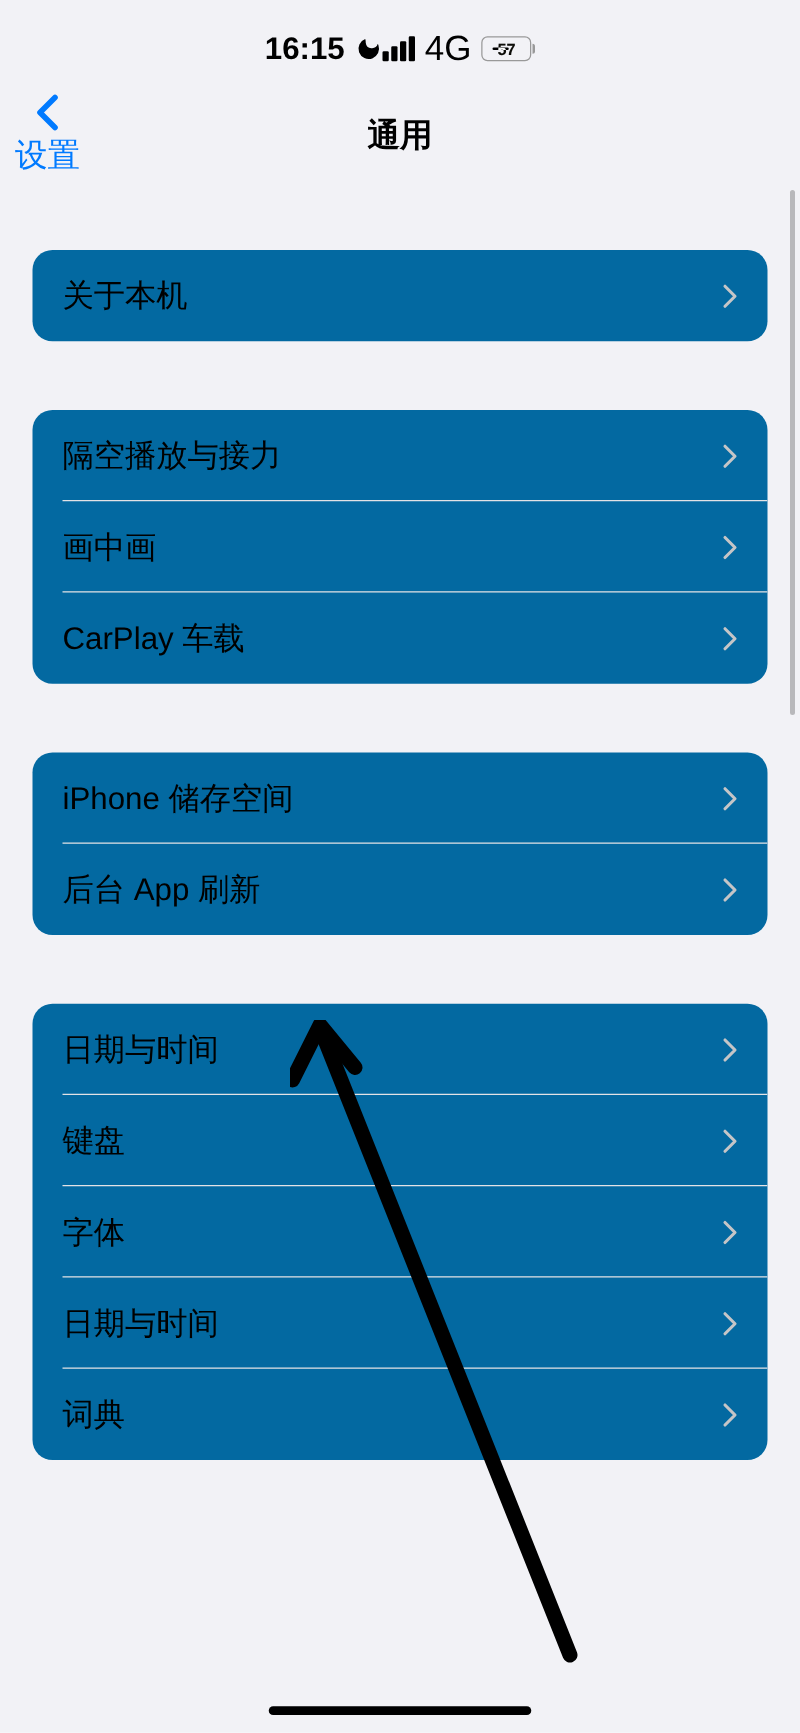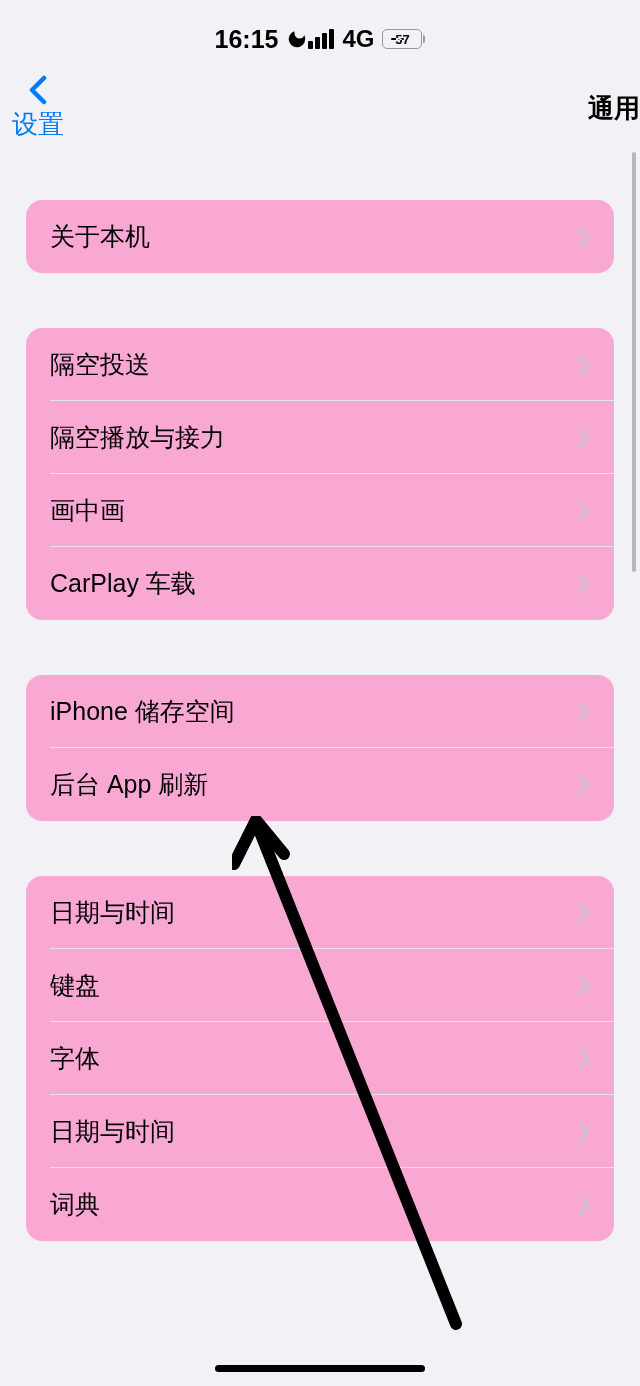--- a/index.html
+++ b/index.html
@@ -48,22 +48,22 @@
     .signal-bars span {
       width: 5px;
       background: #000;
       border-radius: 1px;
     }
     .signal-bars span:nth-child(1) { height: 8px; }
     .signal-bars span:nth-child(2) { height: 12px; }
     .signal-bars span:nth-child(3) { height: 16px; }
     .signal-bars span:nth-child(4) { height: 20px; }
     .network-text {
-      font-size: 24px;
-      font-weight: 700;
+      font-size: 28px;
+      font-weight: 400;
     }
     .battery {
       display: inline-flex;
       align-items: center;
     }
     .battery-body {
       width: 40px;
       height: 20px;
       border: 1.5px solid #999;
       border-radius: 5px;
@@ -111,32 +111,32 @@
       gap: 2px;
       flex-direction: column;
     }
     .back-chevron {
       display: inline-flex;
     }
     .nav-title {
       position: absolute;
       left: 0;
       right: 0;
-      text-align: right;
+      text-align: center;
       font-size: 26px;
       font-weight: 600;
       color: #000;
       pointer-events: none;
     }
     .content {
       padding: 0 26px;
       margin-top: 58px;
     }
     .section {
-      background: #f9a8d4;
+      background: #0369a1;
       border-radius: 16px;
       margin-bottom: 55px;
       overflow: hidden;
     }
     .row {
       display: flex;
       align-items: center;
       justify-content: space-between;
       padding: 20px 24px 20px 24px;
       position: relative;
@@ -233,28 +233,20 @@
         <span class="row-label">关于本机</span>
         <span class="chevron-right">
           <svg width="12" height="20" viewBox="0 0 12 20" fill="none" stroke="#c5c5c7" stroke-width="2.5" stroke-linecap="round" stroke-linejoin="round">
             <polyline points="2,2 10,10 2,18"></polyline>
           </svg>
         </span>
       </div>
     </div>
     <div class="section">
       <div class="row">
-        <span class="row-label">隔空投送</span>
-        <span class="chevron-right">
-          <svg width="12" height="20" viewBox="0 0 12 20" fill="none" stroke="#c5c5c7" stroke-width="2.5" stroke-linecap="round" stroke-linejoin="round">
-            <polyline points="2,2 10,10 2,18"></polyline>
-          </svg>
-        </span>
-      </div>
-      <div class="row">
         <span class="row-label">隔空播放与接力</span>
         <span class="chevron-right">
           <svg width="12" height="20" viewBox="0 0 12 20" fill="none" stroke="#c5c5c7" stroke-width="2.5" stroke-linecap="round" stroke-linejoin="round">
             <polyline points="2,2 10,10 2,18"></polyline>
           </svg>
         </span>
       </div>
       <div class="row">
         <span class="row-label">画中画</span>
         <span class="chevron-right">

